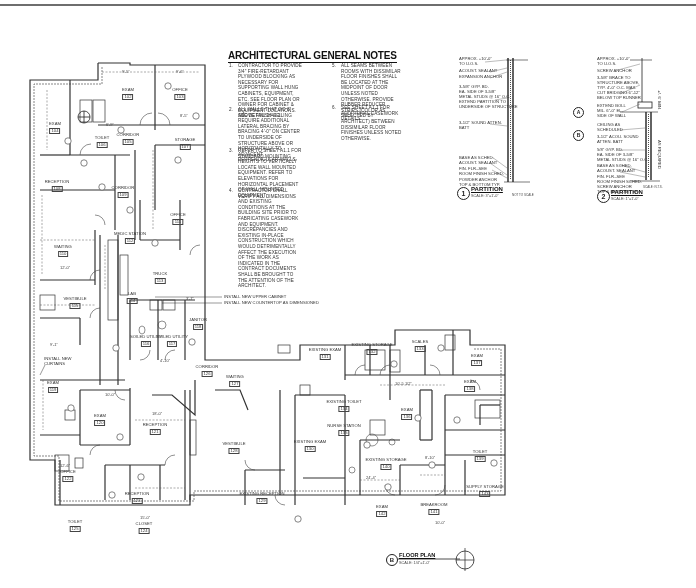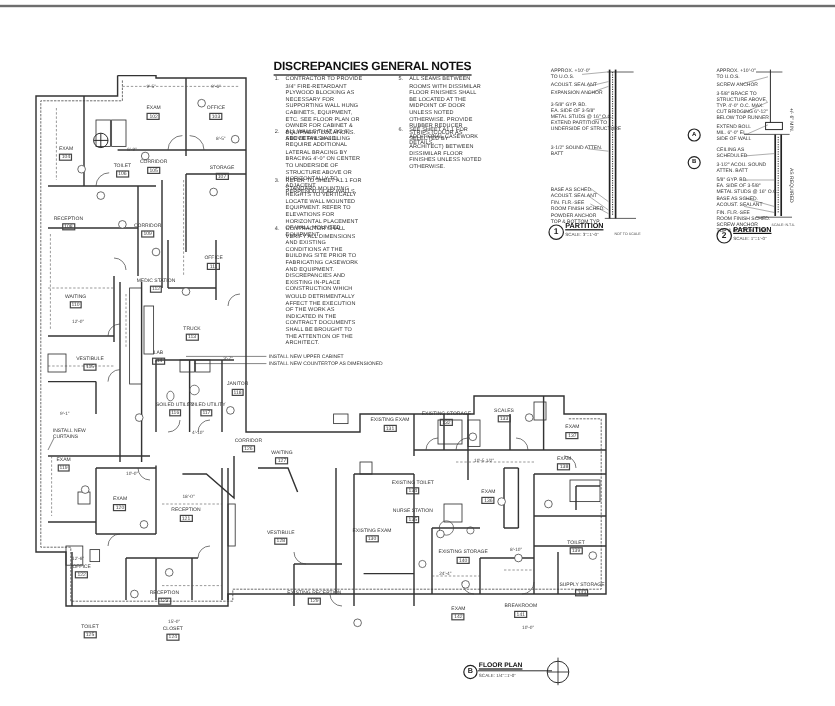--- a/index.html
+++ b/index.html
@@ -249,21 +249,21 @@
   </g>
 
   <g stroke="#222" fill="none">
     <line x1="398" y1="559" x2="460" y2="559" stroke-width="0.8"></line>
     <circle cx="465" cy="560" r="9" stroke-width="0.8"></circle>
     <line x1="456" y1="560" x2="474" y2="560" stroke-width="0.7"></line>
     <line x1="465" y1="548" x2="465" y2="571" stroke-width="0.7"></line>
   </g>
 </svg>
 
-<div class="notes-title">DISCREPANCIES GENERAL NOTES</div>
+<div class="notes-title">ARCHITECTURAL GENERAL NOTES</div>
 
 <div class="note" style="left:238px;top:63px;width:64px;">
   <span class="n">1.</span><span>CONTRACTOR TO PROVIDE 3/4" FIRE-RETARDANT PLYWOOD BLOCKING AS NECESSARY FOR SUPPORTING WALL HUNG CABINETS, EQUIPMENT, ETC. SEE FLOOR PLAN OR OWNER FOR CABINET &amp; EQUIPMENT LOCATIONS. SEE DETAIL 1/A4.1.</span>
 </div>
 <div class="note" style="left:238px;top:107px;width:64px;">
   <span class="n">2.</span><span>ALL WALLS THAT GO 6" ABOVE FINISH CEILING REQUIRE ADDITIONAL LATERAL BRACING BY BRACING 4'-0" ON CENTER TO UNDERSIDE OF STRUCTURE ABOVE OR HORIZONTALLY TO ADJACENT PERPENDICULAR WALLS.</span>
 </div>
 <div class="note" style="left:238px;top:148px;width:64px;">
   <span class="n">3.</span><span>REFER TO SHEET A1.1 FOR STANDARD MOUNTING HEIGHTS TO VERTICALLY LOCATE WALL MOUNTED EQUIPMENT. REFER TO ELEVATIONS FOR HORIZONTAL PLACEMENT OF WALL MOUNTED EQUIPMENT.</span>
 </div>

